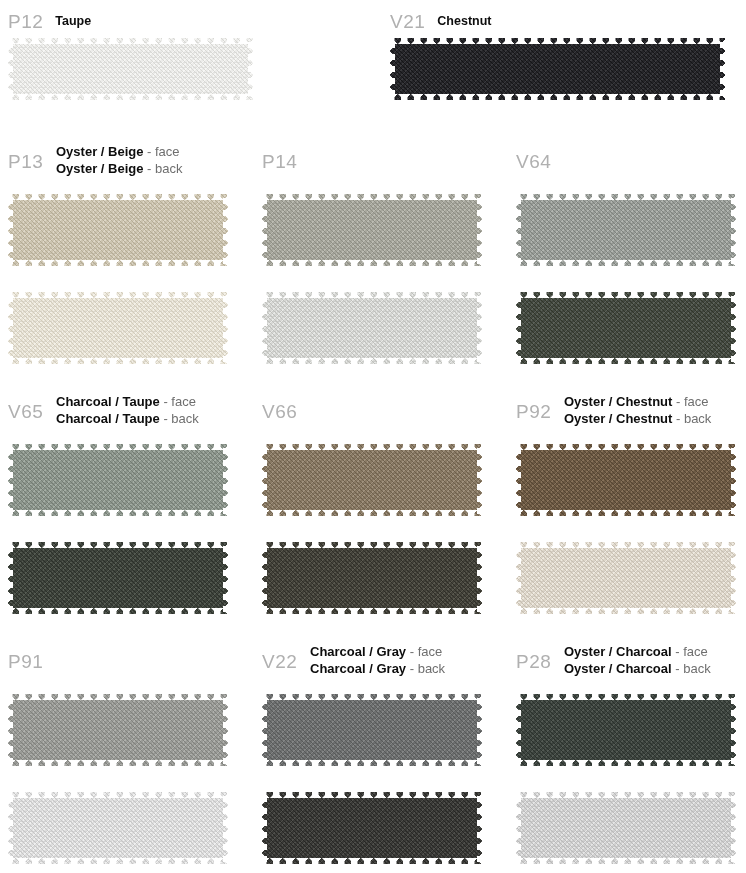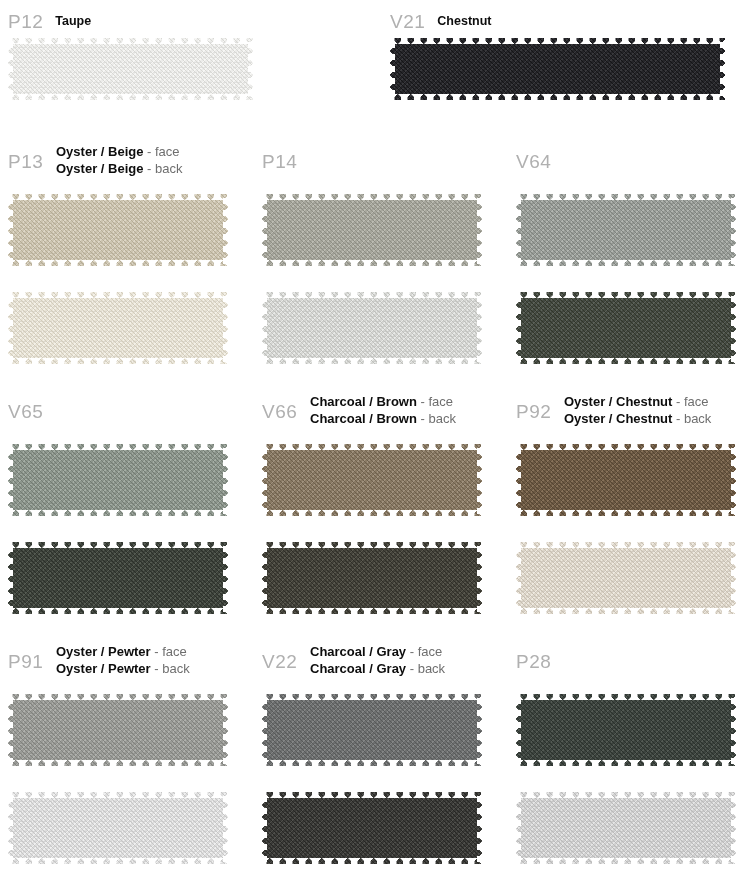--- a/index.html
+++ b/index.html
@@ -271,43 +271,43 @@
           <div class="pink-bot"></div>
           <div class="pink-left"></div>
           <div class="pink-right"></div>
         </div>
       </div>
     </div>
   <div class="grid-row r3">
       <div class="cell col1">
         <div class="label-row pair-label">
           <span class="code">V65</span>
+          <div class="name-lines">
+            <div class="name-line"><span class="cname">Charcoal / Taupe</span><span class="side"> - face</span></div>
+            <div class="name-line"><span class="cname">Charcoal / Taupe</span><span class="side"> - back</span></div>
+          </div>
         </div>
         <div class="swatch face">
           <div class="cloth" style="background-color: rgb(141, 150, 141); background-image: repeating-linear-gradient(45deg, rgb(115, 124, 115) 0px, rgb(115, 124, 115) 1px, transparent 1px, transparent 3px), repeating-linear-gradient(-45deg, rgb(165, 174, 165) 0px, rgb(165, 174, 165) 1px, transparent 1px, transparent 4px), repeating-linear-gradient(0deg, rgba(0, 0, 0, 0.05) 0px, rgba(0, 0, 0, 0.05) 1px, transparent 1px, transparent 5px); background-size: 4px 4px, 5px 5px, 100% 5px;"></div>
           <div class="pink-top"></div>
           <div class="pink-bot"></div>
           <div class="pink-left"></div>
           <div class="pink-right"></div>
         </div>
         <div class="swatch back">
           <div class="cloth" style="background-color: rgb(62, 67, 60); background-image: repeating-linear-gradient(45deg, rgb(43, 48, 41) 0px, rgb(43, 48, 41) 1px, transparent 1px, transparent 3px), repeating-linear-gradient(-45deg, rgb(85, 91, 82) 0px, rgb(85, 91, 82) 1px, transparent 1px, transparent 4px), repeating-linear-gradient(0deg, rgba(0, 0, 0, 0.05) 0px, rgba(0, 0, 0, 0.05) 1px, transparent 1px, transparent 5px); background-size: 4px 4px, 5px 5px, 100% 5px;"></div>
           <div class="pink-top"></div>
           <div class="pink-bot"></div>
           <div class="pink-left"></div>
           <div class="pink-right"></div>
         </div>
       </div>
       <div class="cell col2">
         <div class="label-row pair-label">
           <span class="code">V66</span>
-          <div class="name-lines">
-            <div class="name-line"><span class="cname">Charcoal / Brown</span><span class="side"> - face</span></div>
-            <div class="name-line"><span class="cname">Charcoal / Brown</span><span class="side"> - back</span></div>
-          </div>
         </div>
         <div class="swatch face">
           <div class="cloth" style="background-color: rgb(137, 122, 100); background-image: repeating-linear-gradient(45deg, rgb(110, 96, 76) 0px, rgb(110, 96, 76) 1px, transparent 1px, transparent 3px), repeating-linear-gradient(-45deg, rgb(160, 146, 126) 0px, rgb(160, 146, 126) 1px, transparent 1px, transparent 4px), repeating-linear-gradient(0deg, rgba(0, 0, 0, 0.05) 0px, rgba(0, 0, 0, 0.05) 1px, transparent 1px, transparent 5px); background-size: 4px 4px, 5px 5px, 100% 5px;"></div>
           <div class="pink-top"></div>
           <div class="pink-bot"></div>
           <div class="pink-left"></div>
           <div class="pink-right"></div>
         </div>
         <div class="swatch back">
           <div class="cloth" style="background-color: rgb(67, 66, 58); background-image: repeating-linear-gradient(45deg, rgb(47, 46, 39) 0px, rgb(47, 46, 39) 1px, transparent 1px, transparent 3px), repeating-linear-gradient(-45deg, rgb(90, 89, 79) 0px, rgb(90, 89, 79) 1px, transparent 1px, transparent 4px), repeating-linear-gradient(0deg, rgba(0, 0, 0, 0.05) 0px, rgba(0, 0, 0, 0.05) 1px, transparent 1px, transparent 5px); background-size: 4px 4px, 5px 5px, 100% 5px;"></div>
@@ -338,24 +338,20 @@
           <div class="pink-bot"></div>
           <div class="pink-left"></div>
           <div class="pink-right"></div>
         </div>
       </div>
     </div>
   <div class="grid-row r4">
       <div class="cell col1">
         <div class="label-row pair-label">
           <span class="code">P91</span>
-          <div class="name-lines">
-            <div class="name-line"><span class="cname">Oyster / Pewter</span><span class="side"> - face</span></div>
-            <div class="name-line"><span class="cname">Oyster / Pewter</span><span class="side"> - back</span></div>
-          </div>
         </div>
         <div class="swatch face">
           <div class="cloth" style="background-color: rgb(154, 155, 151); background-image: repeating-linear-gradient(45deg, rgb(129, 130, 126) 0px, rgb(129, 130, 126) 1px, transparent 1px, transparent 3px), repeating-linear-gradient(-45deg, rgb(176, 177, 173) 0px, rgb(176, 177, 173) 1px, transparent 1px, transparent 4px), repeating-linear-gradient(0deg, rgba(0, 0, 0, 0.05) 0px, rgba(0, 0, 0, 0.05) 1px, transparent 1px, transparent 5px); background-size: 4px 4px, 5px 5px, 100% 5px;"></div>
           <div class="pink-top"></div>
           <div class="pink-bot"></div>
           <div class="pink-left"></div>
           <div class="pink-right"></div>
         </div>
         <div class="swatch back">
           <div class="cloth" style="background-color: rgb(222, 222, 222); background-image: repeating-linear-gradient(45deg, rgb(198, 198, 198) 0px, rgb(198, 198, 198) 1px, transparent 1px, transparent 3px), repeating-linear-gradient(-45deg, rgb(240, 240, 240) 0px, rgb(240, 240, 240) 1px, transparent 1px, transparent 4px), repeating-linear-gradient(0deg, rgba(0, 0, 0, 0.05) 0px, rgba(0, 0, 0, 0.05) 1px, transparent 1px, transparent 5px); background-size: 4px 4px, 5px 5px, 100% 5px;"></div>
@@ -384,20 +380,24 @@
           <div class="cloth" style="background-color: rgb(58, 58, 55); background-image: repeating-linear-gradient(45deg, rgb(39, 39, 36) 0px, rgb(39, 39, 36) 1px, transparent 1px, transparent 3px), repeating-linear-gradient(-45deg, rgb(80, 80, 76) 0px, rgb(80, 80, 76) 1px, transparent 1px, transparent 4px), repeating-linear-gradient(0deg, rgba(0, 0, 0, 0.05) 0px, rgba(0, 0, 0, 0.05) 1px, transparent 1px, transparent 5px); background-size: 4px 4px, 5px 5px, 100% 5px;"></div>
           <div class="pink-top"></div>
           <div class="pink-bot"></div>
           <div class="pink-left"></div>
           <div class="pink-right"></div>
         </div>
       </div>
       <div class="cell col3">
         <div class="label-row pair-label">
           <span class="code">P28</span>
+          <div class="name-lines">
+            <div class="name-line"><span class="cname">Oyster / Charcoal</span><span class="side"> - face</span></div>
+            <div class="name-line"><span class="cname">Oyster / Charcoal</span><span class="side"> - back</span></div>
+          </div>
         </div>
         <div class="swatch face">
           <div class="cloth" style="background-color: rgb(61, 68, 63); background-image: repeating-linear-gradient(45deg, rgb(42, 49, 44) 0px, rgb(42, 49, 44) 1px, transparent 1px, transparent 3px), repeating-linear-gradient(-45deg, rgb(83, 90, 84) 0px, rgb(83, 90, 84) 1px, transparent 1px, transparent 4px), repeating-linear-gradient(0deg, rgba(0, 0, 0, 0.05) 0px, rgba(0, 0, 0, 0.05) 1px, transparent 1px, transparent 5px); background-size: 4px 4px, 5px 5px, 100% 5px;"></div>
           <div class="pink-top"></div>
           <div class="pink-bot"></div>
           <div class="pink-left"></div>
           <div class="pink-right"></div>
         </div>
         <div class="swatch back">
           <div class="cloth" style="background-color: rgb(210, 210, 210); background-image: repeating-linear-gradient(45deg, rgb(186, 186, 186) 0px, rgb(186, 186, 186) 1px, transparent 1px, transparent 3px), repeating-linear-gradient(-45deg, rgb(230, 230, 230) 0px, rgb(230, 230, 230) 1px, transparent 1px, transparent 4px), repeating-linear-gradient(0deg, rgba(0, 0, 0, 0.05) 0px, rgba(0, 0, 0, 0.05) 1px, transparent 1px, transparent 5px); background-size: 4px 4px, 5px 5px, 100% 5px;"></div>

